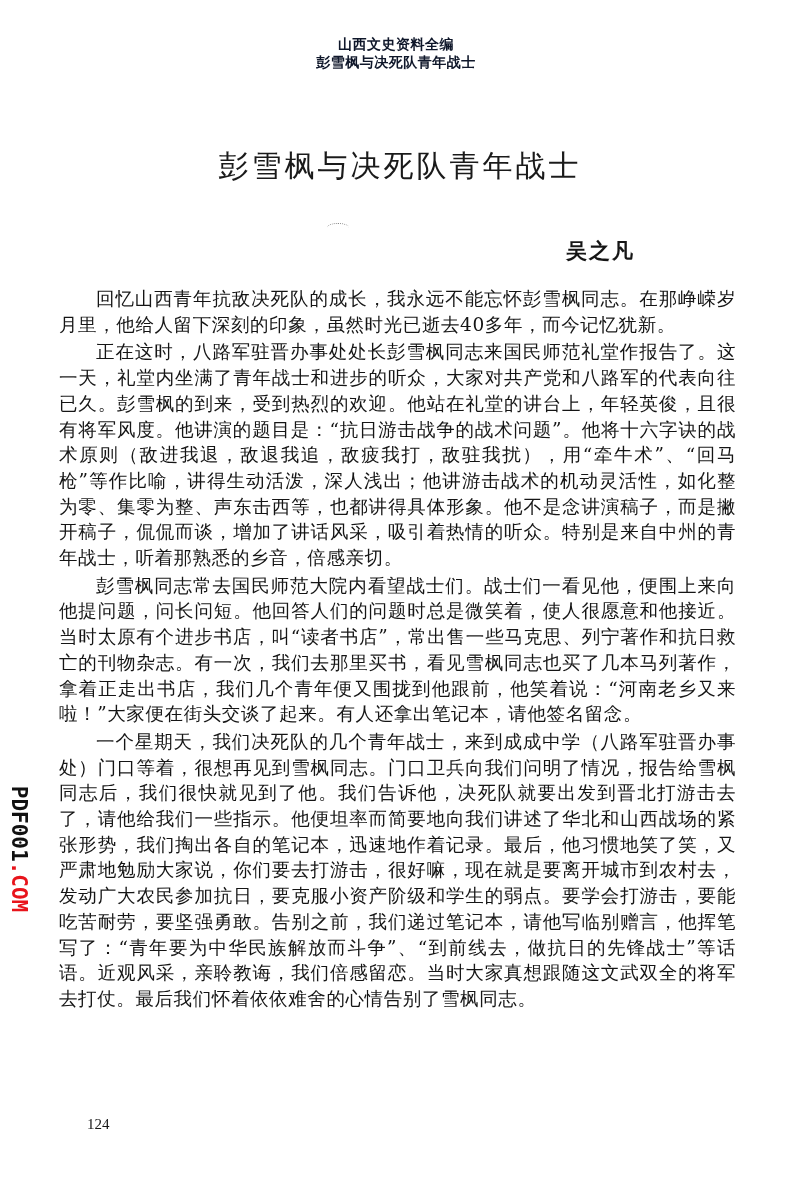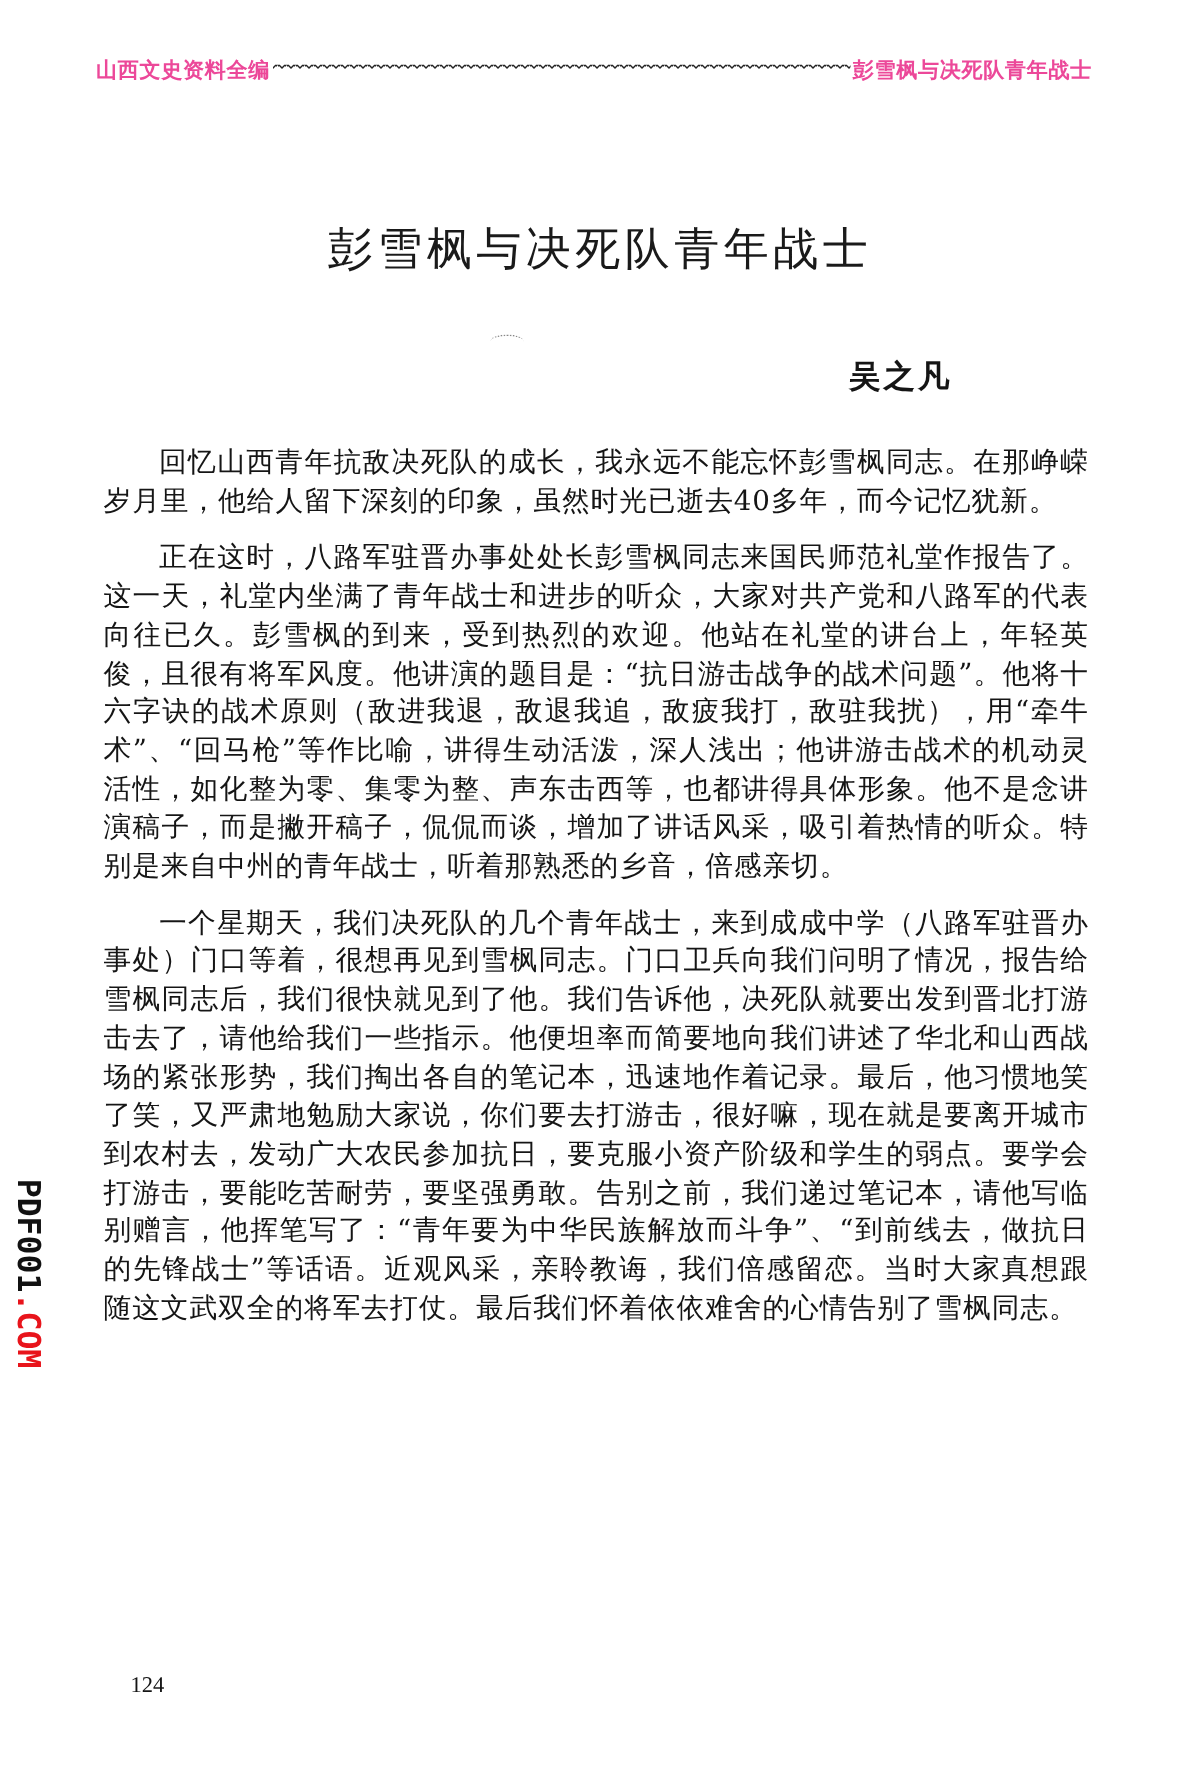--- a/index.html
+++ b/index.html
@@ -2,21 +2,21 @@
 <html><head>
 <meta charset="utf-8">
 <style>
   html, body { margin: 0; padding: 0; }
   body {
     width: 800px; height: 1192px; background: #ffffff; position: relative; overflow: hidden;
     font-family: "DejaVu Serif", "Liberation Serif", serif; color: #151515;
   }
   .running-header {
     position: absolute; left: 64px; top: 36px; width: 664px; height: 22px;
-    display: flex; align-items: center; font-size: 14px; font-weight: bold; color: #ec4899;
+    display: flex; align-items: center; font-size: 14px; font-weight: bold; color: #0f172a; flex-direction: column;
   }
   .running-header .left, .running-header .right { white-space: nowrap; letter-spacing: 0.5px; }
   .running-header .wave {
     flex: 1; height: 8px; margin: 0 2px;
     background:
       radial-gradient(circle at 3px 8px, transparent 3px, #222 3px, #222 4px, transparent 4px) 0 -4px / 6px 8px repeat-x;
   }
   .title {
     position: absolute; left: 0; top: 146px; width: 800px; text-align: center;
     font-family: "DejaVu Sans", "Liberation Sans", sans-serif;
@@ -26,21 +26,21 @@
     position: absolute; left: 327px; top: 223px; width: 22px; height: 8px;
     border-top: 1px dotted #888; border-radius: 50% 50% 0 0;
   }
   .author {
     position: absolute; left: 566px; top: 237px; font-size: 21px; font-weight: bold; letter-spacing: 2px;
   }
   .body-text {
     position: absolute; left: 57px; top: 284px; width: 681px;
     font-size: 18.5px; line-height: 25.7px; text-align: justify; letter-spacing: 0.6px;
   }
-  .body-text p { margin: 12px; text-indent: 2em; }
+  .body-text p { margin: 2px; text-indent: 2em; }
   .page-number {
     position: absolute; left: 87px; top: 1116px; font-size: 15px; font-family: "Liberation Serif", serif;
   }
   .watermark {
     position: absolute; left: 7px; top: 770px; width: 24px; height: 158px;
     display: flex; align-items: center; justify-content: center;
   }
   .watermark .wm-inner {
     transform: rotate(90deg); white-space: nowrap;
     font-family: "DejaVu Sans Mono", "Liberation Mono", monospace; font-weight: bold; font-size: 21px;
@@ -59,20 +59,21 @@
 
 <h1 class="title" style="margin:0;font-weight:normal;">彭雪枫与决死队青年战士</h1>
 
 <div class="speck"></div>
 
 <div class="author">吴之凡</div>
 
 <div class="body-text">
   <p>回忆山西青年抗敌决死队的成长，我永远不能忘怀彭雪枫同志。在那峥嵘岁月里，他给人留下深刻的印象，虽然时光已逝去40多年，而今记忆犹新。</p>
   <p>正在这时，八路军驻晋办事处处长彭雪枫同志来国民师范礼堂作报告了。这一天，礼堂内坐满了青年战士和进步的听众，大家对共产党和八路军的代表向往已久。彭雪枫的到来，受到热烈的欢迎。他站在礼堂的讲台上，年轻英俊，且很有将军风度。他讲演的题目是：“抗日游击战争的战术问题”。他将十六字诀的战术原则（敌进我退，敌退我追，敌疲我打，敌驻我扰），用“牵牛术”、“回马枪”等作比喻，讲得生动活泼，深人浅出；他讲游击战术的机动灵活性，如化整为零、集零为整、声东击西等，也都讲得具体形象。他不是念讲演稿子，而是撇开稿子，侃侃而谈，增加了讲话风采，吸引着热情的听众。特别是来自中州的青年战士，听着那熟悉的乡音，倍感亲切。</p>
+  <p>彭雪枫同志常去国民师范大院内看望战士们。战士们一看见他，便围上来向他提问题，问长问短。他回答人们的问题时总是微笑着，使人很愿意和他接近。当时太原有个进步书店，叫“读者书店”，常出售一些马克思、列宁著作和抗日救亡的刊物杂志。有一次，我们去那里买书，看见雪枫同志也买了几本马列著作，拿着正走出书店，我们几个青年便又围拢到他跟前，他笑着说：“河南老乡又来啦！”大家便在街头交谈了起来。有人还拿出笔记本，请他签名留念。</p>
   <p>一个星期天，我们决死队的几个青年战士，来到成成中学（八路军驻晋办事处）门口等着，很想再见到雪枫同志。门口卫兵向我们问明了情况，报告给雪枫同志后，我们很快就见到了他。我们告诉他，决死队就要出发到晋北打游击去了，请他给我们一些指示。他便坦率而简要地向我们讲述了华北和山西战场的紧张形势，我们掏出各自的笔记本，迅速地作着记录。最后，他习惯地笑了笑，又严肃地勉励大家说，你们要去打游击，很好嘛，现在就是要离开城市到农村去，发动广大农民参加抗日，要克服小资产阶级和学生的弱点。要学会打游击，要能吃苦耐劳，要坚强勇敢。告别之前，我们递过笔记本，请他写临别赠言，他挥笔写了：“青年要为中华民族解放而斗争”、“到前线去，做抗日的先锋战士”等话语。近观风采，亲聆教诲，我们倍感留恋。当时大家真想跟随这文武双全的将军去打仗。最后我们怀着依依难舍的心情告别了雪枫同志。</p>
 </div>
 
 <div class="page-number">124</div>
 
 <div class="watermark">
   <div class="wm-inner">
     <span class="wm-black">PDF001</span><span class="wm-red">.COM</span>
   </div>
 </div>

